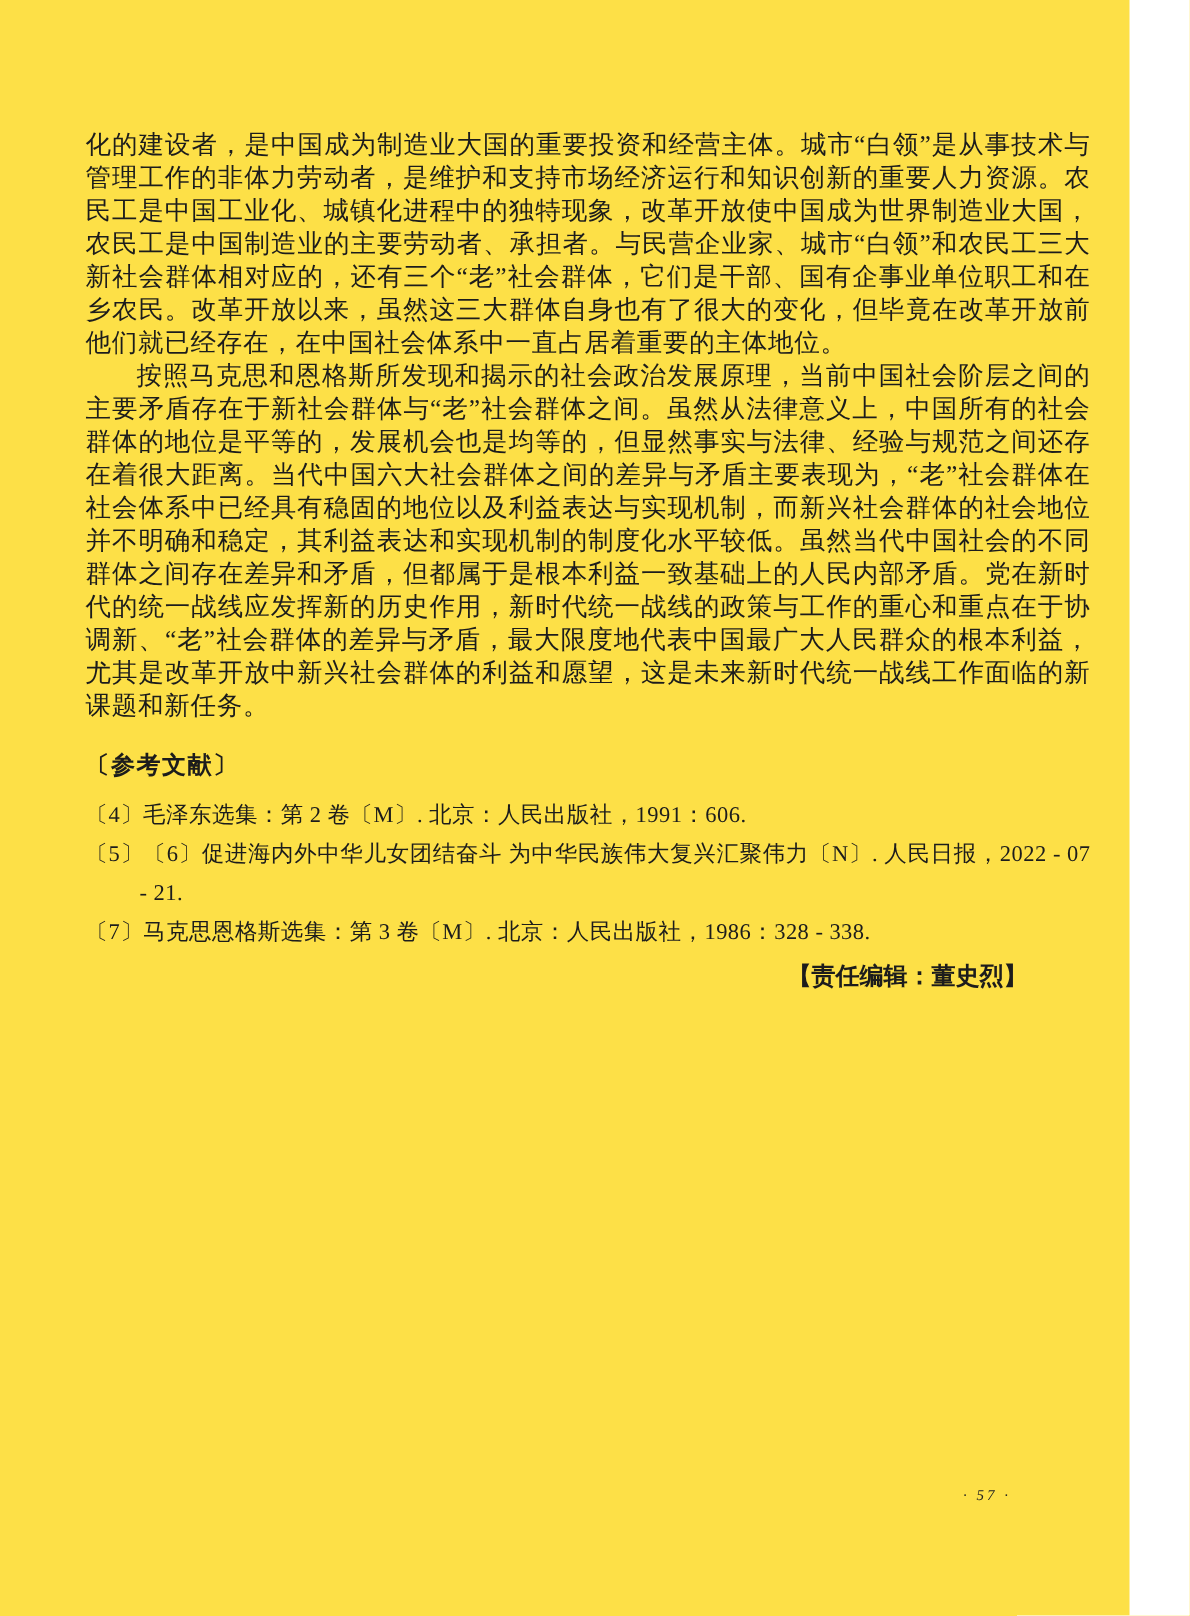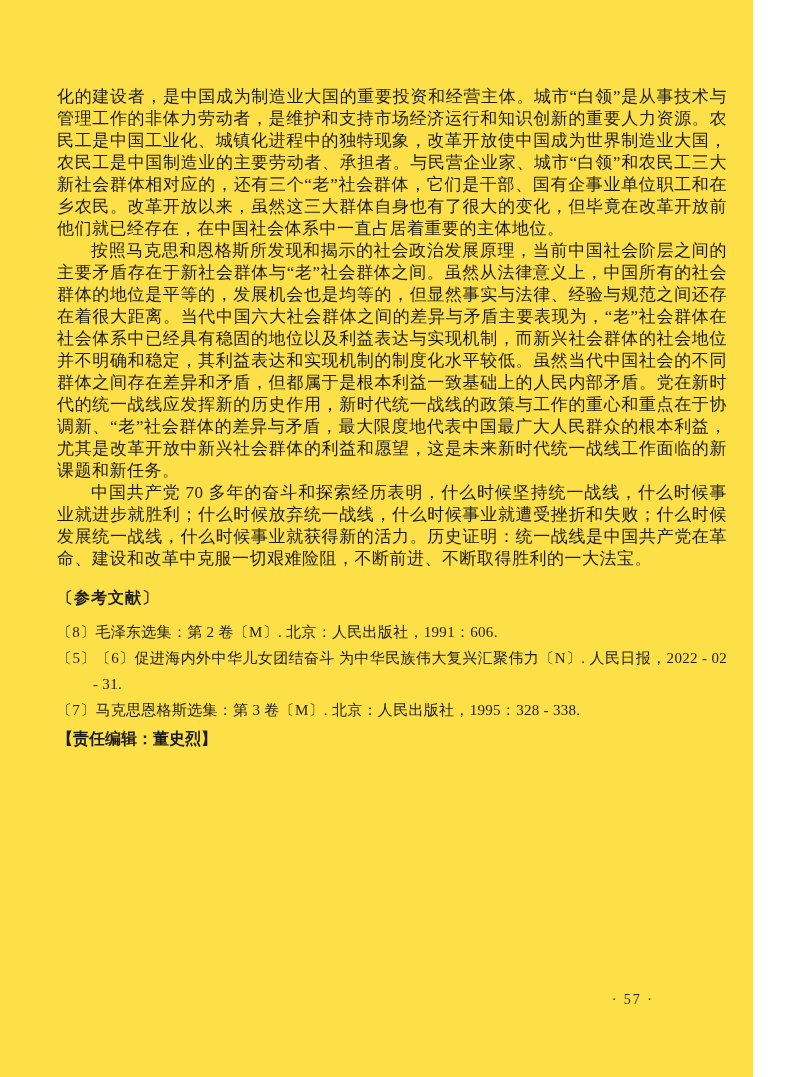--- a/index.html
+++ b/index.html
@@ -49,48 +49,49 @@
     line-height: 26px;
   }
   .ref-item {
     padding-left: 36px;
     text-indent: -36px;
     text-align: justify;
     letter-spacing: 0.3px;
   }
   .editor-note {
     margin: 6px 0 0 0;
+    text-align: right;
     padding-right: 42px;
     font-size: 16px;
     font-weight: bold;
     font-family: "Liberation Sans", "DejaVu Sans", sans-serif;
   }
   .page-number {
     position: absolute;
     top: 992px;
-    right: 99px;
-    font-size: 14px;
+    right: 79px;
+    font-size: 10px;
     letter-spacing: 2px;
     color: #222222;
+    font-style: italic;
   }
 </style>
 </head>
 <body>
 
 <div class="page">
   <main class="content">
     <p class="body-par no-indent">化的建设者，是中国成为制造业大国的重要投资和经营主体。城市“白领”是从事技术与管理工作的非体力劳动者，是维护和支持市场经济运行和知识创新的重要人力资源。农民工是中国工业化、城镇化进程中的独特现象，改革开放使中国成为世界制造业大国，农民工是中国制造业的主要劳动者、承担者。与民营企业家、城市“白领”和农民工三大新社会群体相对应的，还有三个“老”社会群体，它们是干部、国有企事业单位职工和在乡农民。改革开放以来，虽然这三大群体自身也有了很大的变化，但毕竟在改革开放前他们就已经存在，在中国社会体系中一直占居着重要的主体地位。</p>
     <p class="body-par">按照马克思和恩格斯所发现和揭示的社会政治发展原理，当前中国社会阶层之间的主要矛盾存在于新社会群体与“老”社会群体之间。虽然从法律意义上，中国所有的社会群体的地位是平等的，发展机会也是均等的，但显然事实与法律、经验与规范之间还存在着很大距离。当代中国六大社会群体之间的差异与矛盾主要表现为，“老”社会群体在社会体系中已经具有稳固的地位以及利益表达与实现机制，而新兴社会群体的社会地位并不明确和稳定，其利益表达和实现机制的制度化水平较低。虽然当代中国社会的不同群体之间存在差异和矛盾，但都属于是根本利益一致基础上的人民内部矛盾。党在新时代的统一战线应发挥新的历史作用，新时代统一战线的政策与工作的重心和重点在于协调新、“老”社会群体的差异与矛盾，最大限度地代表中国最广大人民群众的根本利益，尤其是改革开放中新兴社会群体的利益和愿望，这是未来新时代统一战线工作面临的新课题和新任务。</p>
-    <p class="body-par">中国共产党 70 多年的奋斗和探索经历表明，什么时候坚持统一战线，什么时候事业就进步就胜利；什么时候放弃统一战线，什么时候事业就遭受挫折和失败；什么时候发展统一战线，什么时候事业就获得新的活力。历史证明：统一战线是中国共产党在革命、建设和改革中克服一切艰难险阻，不断前进、不断取得胜利的一大法宝。</p>
 
     <h3 class="ref-heading">〔参考文献〕</h3>
 
     <ol class="ref-list">
-      <li class="ref-item">〔8〕毛泽东选集：第 2 卷〔M〕. 北京：人民出版社，1991：606.</li>
-      <li class="ref-item">〔5〕〔6〕促进海内外中华儿女团结奋斗 为中华民族伟大复兴汇聚伟力〔N〕. 人民日报，2022 - 02 - 31.</li>
-      <li class="ref-item">〔7〕马克思恩格斯选集：第 3 卷〔M〕. 北京：人民出版社，1995：328 - 338.</li>
+      <li class="ref-item">〔4〕毛泽东选集：第 2 卷〔M〕. 北京：人民出版社，1991：606.</li>
+      <li class="ref-item">〔5〕〔6〕促进海内外中华儿女团结奋斗 为中华民族伟大复兴汇聚伟力〔N〕. 人民日报，2022 - 07 - 21.</li>
+      <li class="ref-item">〔7〕马克思恩格斯选集：第 3 卷〔M〕. 北京：人民出版社，1986：328 - 338.</li>
     </ol>
 
     <p class="editor-note">【责任编辑：董史烈】</p>
   </main>
 
   <div class="page-number">· 57 ·</div>
 </div>
 
 </body></html>

